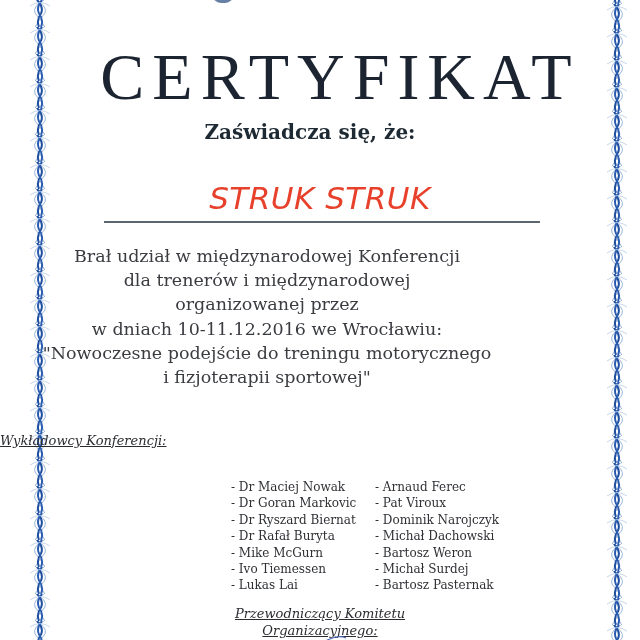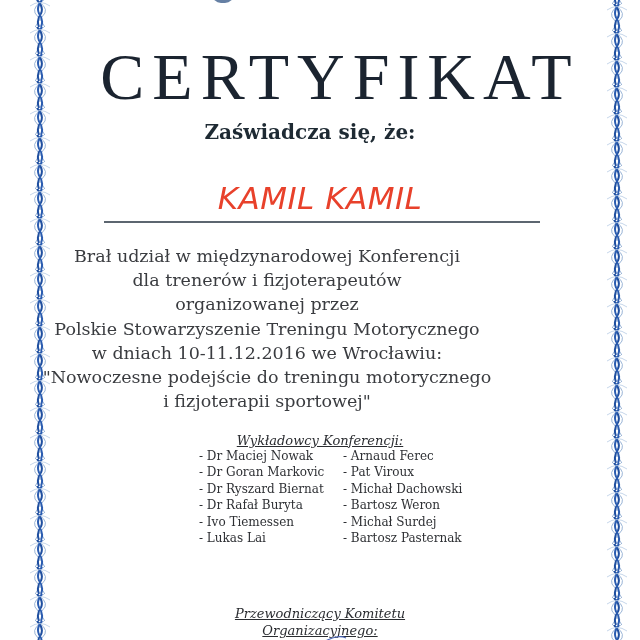--- a/index.html
+++ b/index.html
@@ -49,30 +49,29 @@
     .body-text {
       position: absolute; left: 0; width: 534px; top: 244px;
       text-align: center;
       font-family: "DejaVu Serif", serif;
       font-size: 17.5px; color: #3a3c40; line-height: 24.2px;
     }
     .body-text div { white-space: nowrap; }
 
     .lecturers-title {
       position: absolute; left: 0; width: 640px; top: 432px;
-      text-align: center;
       font-family: "DejaVu Serif", serif;
       font-style: italic; font-size: 13px; color: #2a2c30;
       text-decoration: underline; line-height: 18px;
     }
 
     .lecturers {
-      position: absolute; top: 448px; width: 170px;
+      position: absolute; top: 479px; width: 170px;
       font-family: "DejaVu Serif", serif;
-      font-size: 12px; color: #2e3034; line-height: 16.4px;
+      font-size: 12px; color: #2e3034; line-height: 16.4px; margin-left: 32px;
     }
     .lecturers.col-left { left: 199px; }
     .lecturers.col-right { left: 343px; }
     .lecturers div { white-space: nowrap; }
 
     .committee {
       position: absolute; left: 0; width: 640px; top: 605px;
       text-align: center;
       font-family: "DejaVu Serif", serif;
       font-style: italic; font-size: 13px; color: #2a2c30;
@@ -115,48 +114,49 @@
     <rect x="0" y="0" width="24" height="640" fill="url(#braidR)"></rect>
   </svg>
 </div>
 
 <div class="logo-frag"></div>
 
 <div class="title">CERTYFIKAT</div>
 
 <div class="subtitle">Zaświadcza się, że:</div>
 
-<div class="name">KAMIL KAMIL</div>
+<div class="name">STRUK STRUK</div>
 
 <div class="name-line"></div>
 
 <div class="body-text">
   <div>Brał udział w międzynarodowej Konferencji</div>
-  <div>dla trenerów i fizjoterapeutów</div>
+  <div>dla trenerów i międzynarodowej</div>
   <div>organizowanej przez</div>
-  <div>Polskie Stowarzyszenie Treningu Motorycznego</div>
   <div>w dniach 10-11.12.2016 we Wrocławiu:</div>
   <div>"Nowoczesne podejście do treningu motorycznego</div>
   <div>i fizjoterapii sportowej"</div>
 </div>
 
 <div class="lecturers-title">Wykładowcy Konferencji:</div>
 
 <div class="lecturers col-left">
   <div>- Dr Maciej Nowak</div>
   <div>- Dr Goran Markovic</div>
   <div>- Dr Ryszard Biernat</div>
   <div>- Dr Rafał Buryta</div>
+  <div>- Mike McGurn</div>
   <div>- Ivo Tiemessen</div>
   <div>- Lukas Lai</div>
 </div>
 
 <div class="lecturers col-right">
   <div>- Arnaud Ferec</div>
   <div>- Pat Viroux</div>
+  <div>- Dominik Narojczyk</div>
   <div>- Michał Dachowski</div>
   <div>- Bartosz Weron</div>
   <div>- Michał Surdej</div>
   <div>- Bartosz Pasternak</div>
 </div>
 
 <div class="committee">
   <div>Przewodniczący Komitetu</div>
   <div>Organizacyjnego:</div>
 </div>

